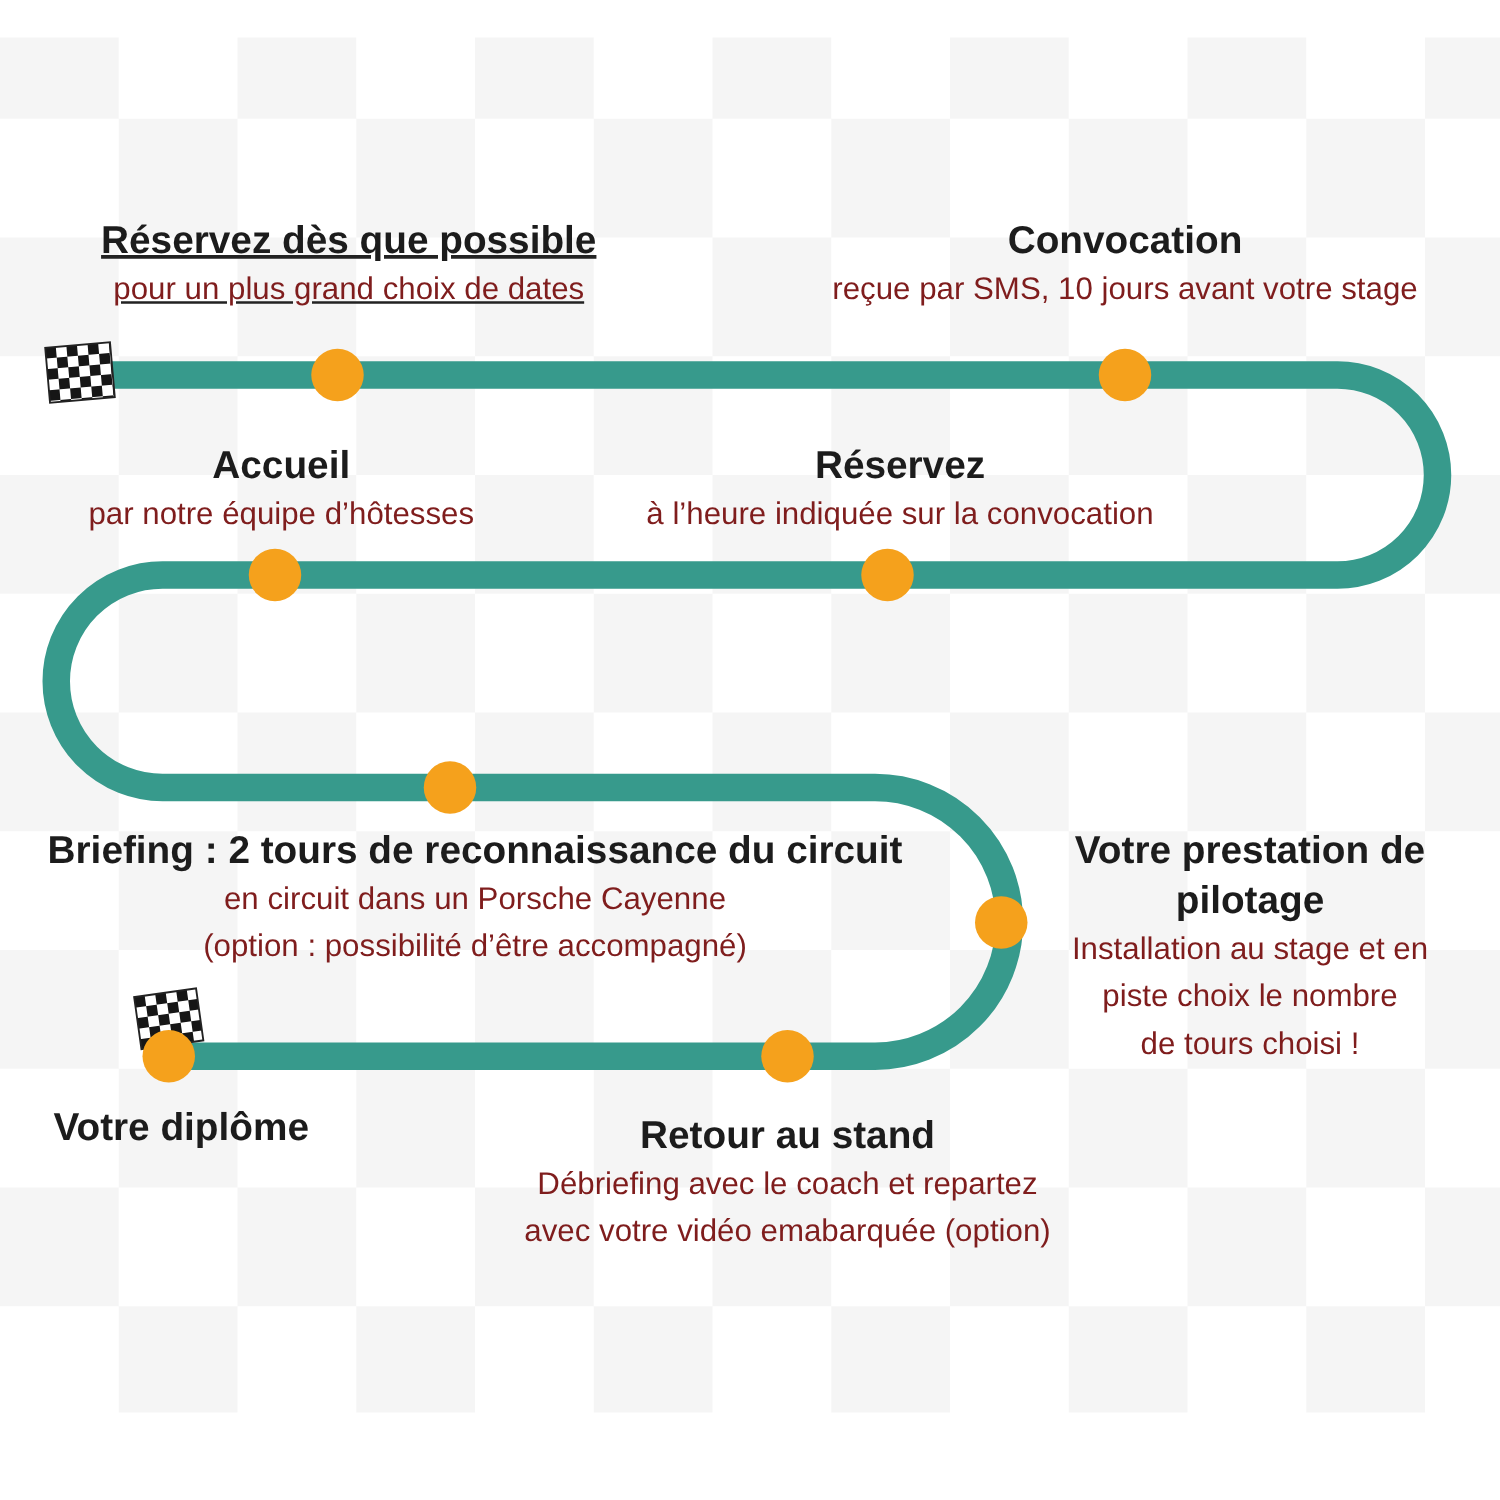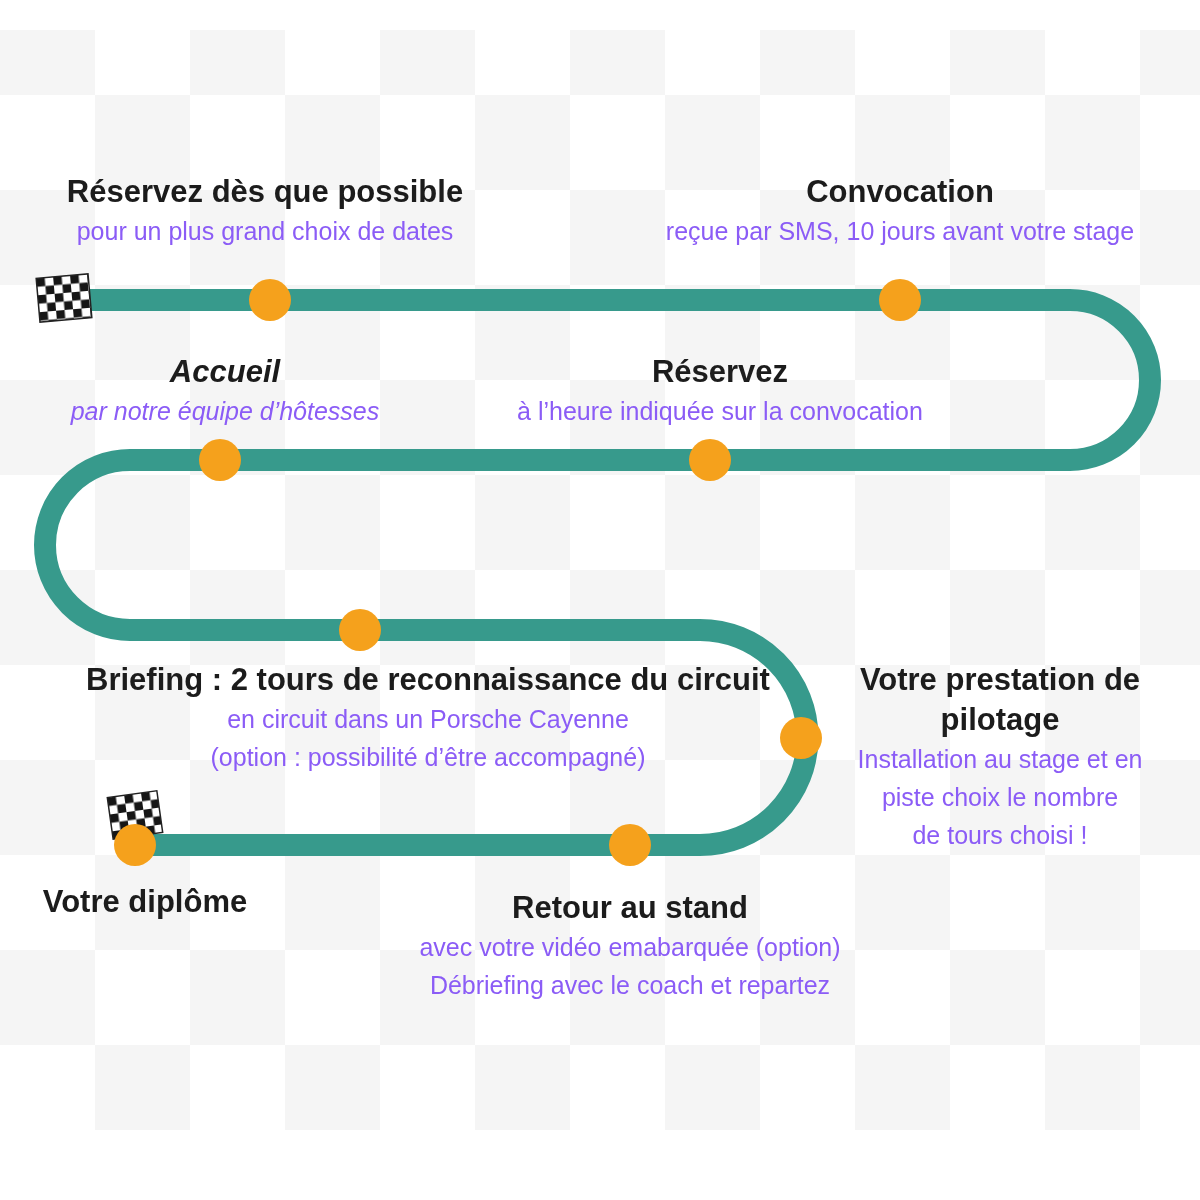--- a/index.html
+++ b/index.html
@@ -11,21 +11,21 @@
     font-family:"Liberation Sans", sans-serif;
   }
   #track-svg{position:absolute;left:0;top:0;width:1200px;height:1200px;}
   .step{position:absolute;text-align:center;color:#222;}
   .step-title{
     font-size:31px;font-weight:bold;line-height:40px;color:#1c1c1c;
     white-space:nowrap;
   }
   .step-title.wrap{white-space:normal;}
   .step-sub{
-    font-size:25px;line-height:38px;color:#8b5cf6;white-space:nowrap;
+    font-size:25px;line-height:38px;color:#7f1d1d;white-space:nowrap;
   }
 </style>
 </head>
 <body>
 
 <div id="canvas">
 
   <svg id="track-svg" viewBox="0 0 1200 1200">
     <defs>
       <pattern id="bgChecker" width="190" height="190" patternUnits="userSpaceOnUse">
@@ -54,56 +54,56 @@
     <circle cx="270" cy="300" r="21" fill="#f5a11c"></circle>
     <circle cx="900" cy="300" r="21" fill="#f5a11c"></circle>
     <circle cx="220" cy="460" r="21" fill="#f5a11c"></circle>
     <circle cx="710" cy="460" r="21" fill="#f5a11c"></circle>
     <circle cx="360" cy="630" r="21" fill="#f5a11c"></circle>
     <circle cx="801" cy="738" r="21" fill="#f5a11c"></circle>
     <circle cx="630" cy="845" r="21" fill="#f5a11c"></circle>
     <circle cx="135" cy="845" r="21" fill="#f5a11c"></circle>
   </svg>
 
-  <div class="step" style="left:30px; top:172px; width:470px;">
+  <div class="step" style="left:44px; top:172px; width:470px;text-decoration:underline;">
     <div class="step-title">Réservez dès que possible</div>
     <div class="step-sub">pour un plus grand choix de dates</div>
   </div>
 
   <div class="step" style="left:605px; top:172px; width:590px;">
     <div class="step-title">Convocation</div>
     <div class="step-sub">reçue par SMS, 10 jours avant votre stage</div>
   </div>
 
-  <div class="step" style="left:50px; top:352px; width:350px;font-style:italic;">
+  <div class="step" style="left:50px; top:352px; width:350px;">
     <div class="step-title">Accueil</div>
     <div class="step-sub">par notre équipe d’hôtesses</div>
   </div>
 
   <div class="step" style="left:470px; top:352px; width:500px;">
     <div class="step-title">Réservez</div>
     <div class="step-sub">à l’heure indiquée sur la convocation</div>
   </div>
 
-  <div class="step" style="left:0px; top:660px; width:760px;padding-left:48px;">
+  <div class="step" style="left:0px; top:660px; width:760px;">
     <div class="step-title">Briefing : 2 tours de reconnaissance du circuit</div>
     <div class="step-sub">en circuit dans un Porsche Cayenne</div>
     <div class="step-sub">(option : possibilité d’être accompagné)</div>
   </div>
 
   <div class="step" style="left:828px; top:660px; width:344px;">
     <div class="step-title wrap">Votre prestation de pilotage</div>
     <div class="step-sub">Installation au stage et en</div>
     <div class="step-sub">piste choix le nombre</div>
     <div class="step-sub">de tours choisi !</div>
   </div>
 
   <div class="step" style="left:20px; top:882px; width:250px;text-align:center;">
     <div class="step-title">Votre diplôme</div>
   </div>
 
   <div class="step" style="left:385px; top:888px; width:490px;">
     <div class="step-title">Retour au stand</div>
+    <div class="step-sub">Débriefing avec le coach et repartez</div>
     <div class="step-sub">avec votre vidéo emabarquée (option)</div>
-    <div class="step-sub">Débriefing avec le coach et repartez</div>
   </div>
 
 </div>
 
 </body></html>

